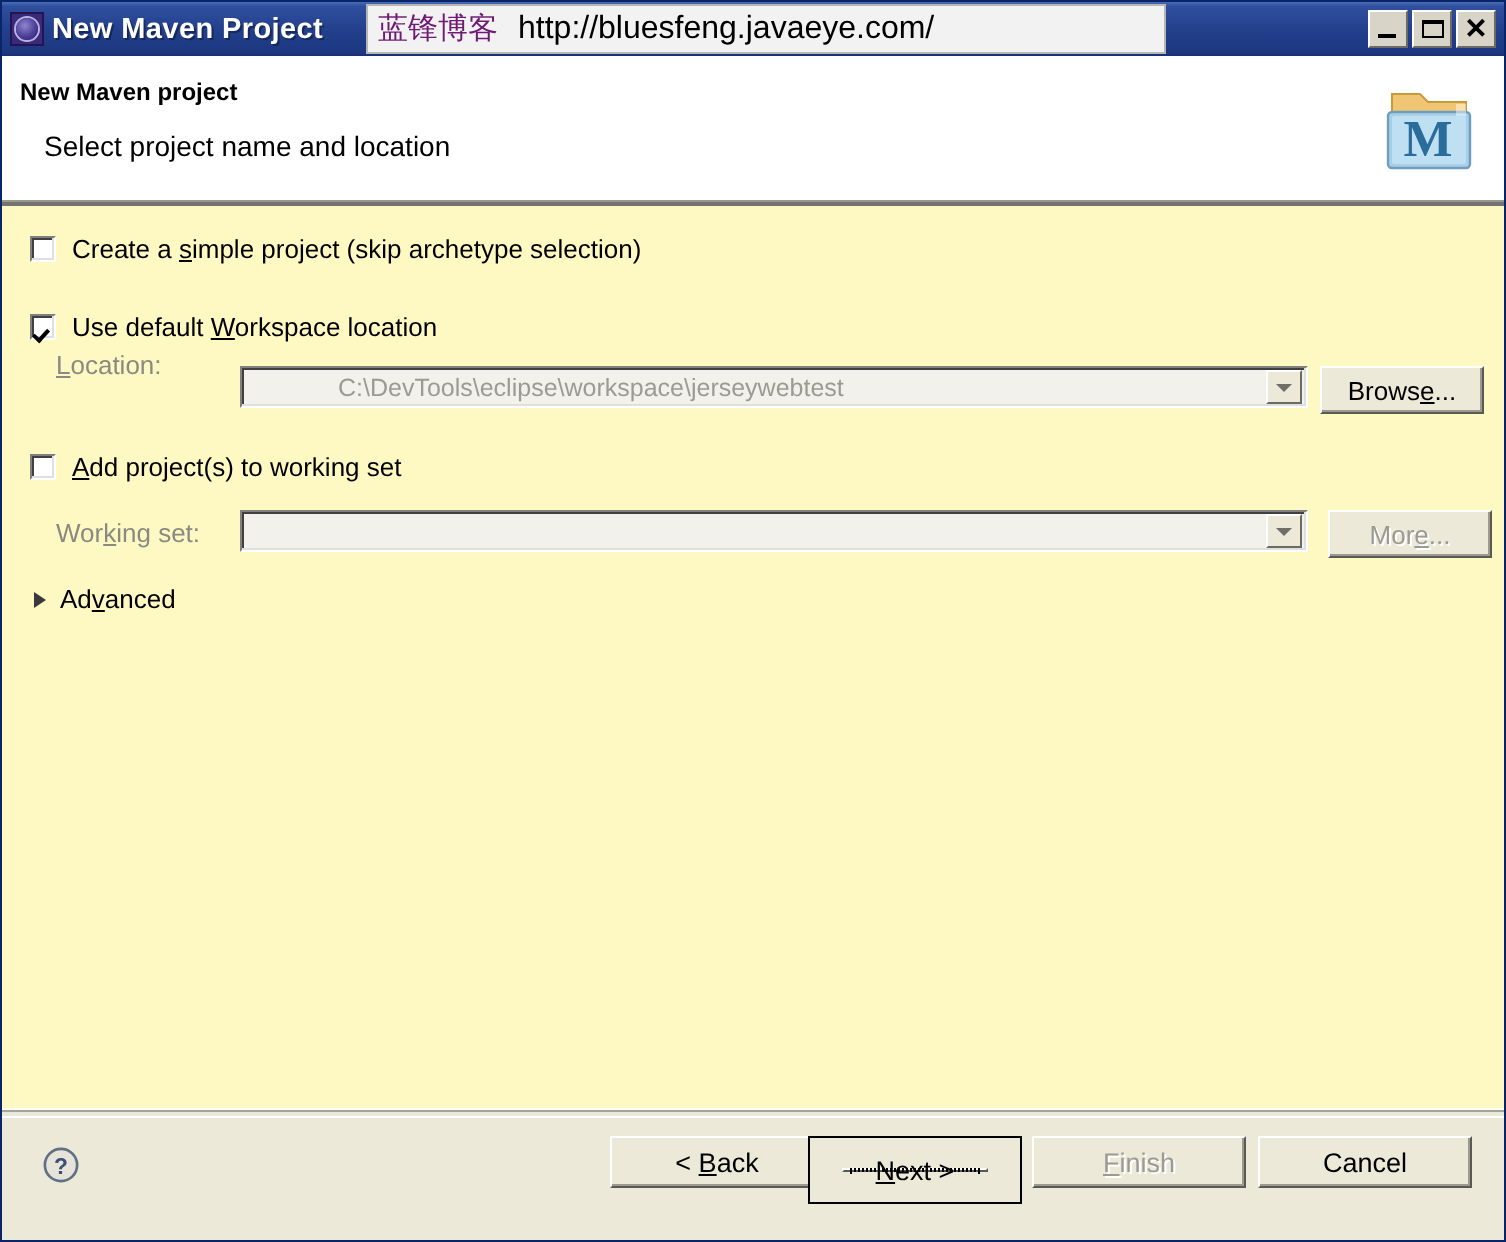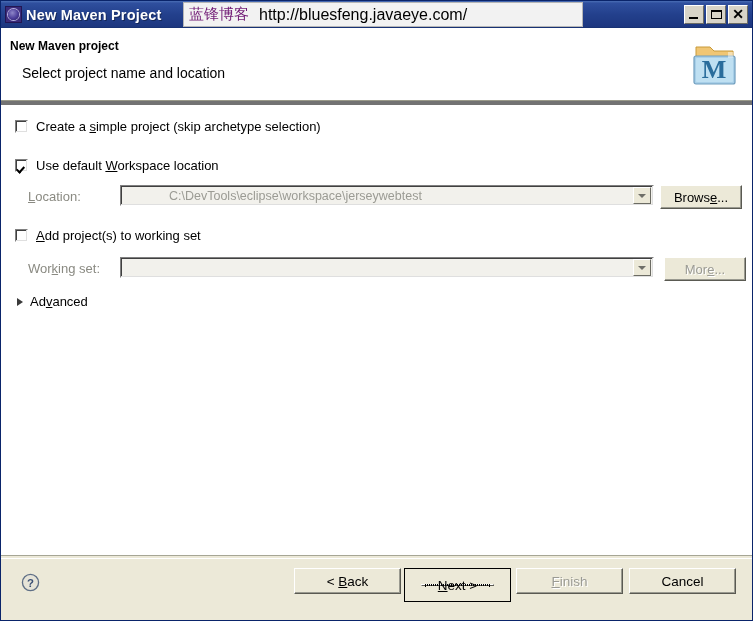--- a/index.html
+++ b/index.html
@@ -165,22 +165,22 @@
     right: 10px;
     top: 8px;
     width: 56px;
     height: 56px;
   }
 
   
   .body-area {
     flex: 1 1 auto;
     position: relative;
-    background: #ffffff;
-    border-top: 4px solid #737373;
+    background: #fef9c3;
+    border-top: 2px solid #737373;
   }
 
   .row { position: absolute; display: flex; align-items: center; }
 
   
   .cb {
     width: 13px; height: 13px;
     flex: none;
     background: #ffffff;
     border-top: 1px solid #808080;
@@ -399,21 +399,21 @@
     <div class="row" style="left:14px; top:14px;">
       <span class="cb"></span>
       <span class="lbl"><span>Create a </span><span class="u">s</span><span>imple project (skip archetype selection)</span></span>
     </div>
 
     <div class="row" style="left:14px; top:53px;">
       <span class="cb checked"></span>
       <span class="lbl"><span>Use default </span><span class="u">W</span><span>orkspace location</span></span>
     </div>
 
-    <div class="row" style="left:27px; top:84px;">
+    <div class="row" style="left:27px; top:72px;">
       <span class="lbl disabled"><span class="u">L</span><span>ocation:</span></span>
     </div>
     <div class="combo disabled" style="left:119px; top:80px; width:534px;">
       <span class="combo-text">C:\DevTools\eclipse\workspace\jerseywebtest</span>
       <span class="combo-arrow"></span>
     </div>
     <div class="btn" style="left:659px; top:80px; width:82px; height:24px;">
       <span><span>Brows</span><span class="u">e</span><span>...</span></span>
     </div>
 
@@ -441,21 +441,21 @@
   </div>
 
   <div class="footer">
     <div class="footer-sep"></div>
 
     <svg class="help-icon" viewBox="0 0 20 20">
       <circle cx="10" cy="10" r="8.5" fill="#e6e4d8" stroke="#5f6f86" stroke-width="1.4"></circle>
       <text x="10" y="14.5" font-family="Liberation Sans, sans-serif" font-size="12" font-weight="bold" fill="#3a4f74" text-anchor="middle">?</text>
     </svg>
 
-    <div class="fbtn" style="left:293px;">
+    <div class="fbtn" style="left:304px;">
       <span><span>&lt; </span><span class="u">B</span><span>ack</span></span>
     </div>
 
     <div class="fbtn default" style="left:403px;">
       <div class="inner">
         <div class="focus">
           <span><span class="u">N</span><span>ext &gt;</span></span>
         </div>
       </div>
     </div>

